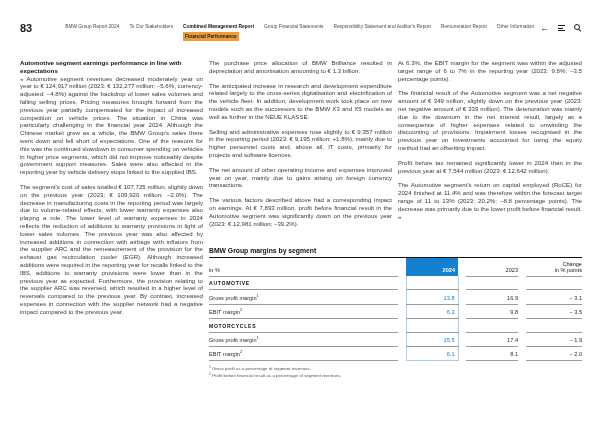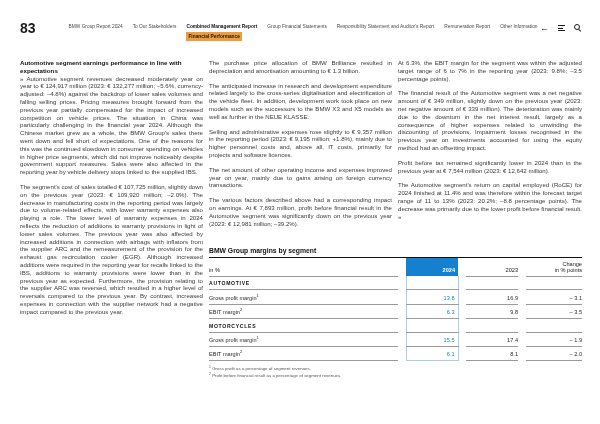--- a/index.html
+++ b/index.html
@@ -3,21 +3,21 @@
 <meta charset="utf-8">
 <style>
   html,body{margin:0;padding:0;}
   body{
     width:600px;height:424px;position:relative;background:#ffffff;
     font-family:"Liberation Sans", sans-serif;color:#3a3a3a;overflow:hidden;
     -webkit-font-smoothing:antialiased;
   }
   
   .hdr{position:absolute;top:24px;left:20px;right:18px;display:flex;align-items:flex-start;}
-  .pagenum{font-size:14px;font-weight:bold;color:#1a1a1a;line-height:8px;}
+  .pagenum{font-size:11px;font-weight:bold;color:#1a1a1a;line-height:8px;}
   .nav{display:flex;gap:10px;margin-left:33px;font-size:4.8px;color:#4a4a4a;line-height:5.5px;}
   .nav-item{white-space:nowrap;}
   .nav-item.active{font-weight:bold;color:#111;display:flex;flex-direction:column;gap:2.5px;}
   .nav-sub{background:#ef9c3b;color:#1a1a1a;padding:1.5px 2px;align-self:flex-start;font-weight:bold;}
   .hicons{margin-left:auto;display:flex;gap:9px;align-items:center;color:#1a1a1a;}
   .icon-arrow{font-size:9px;line-height:8px;}
   .icon-menu{display:flex;flex-direction:column;gap:1.6px;width:7px;}
   .icon-menu i{display:block;height:1px;background:#1a1a1a;}
   .icon-menu i:nth-child(2){width:5px;}
   .icon-search{position:relative;width:8px;height:8px;}

